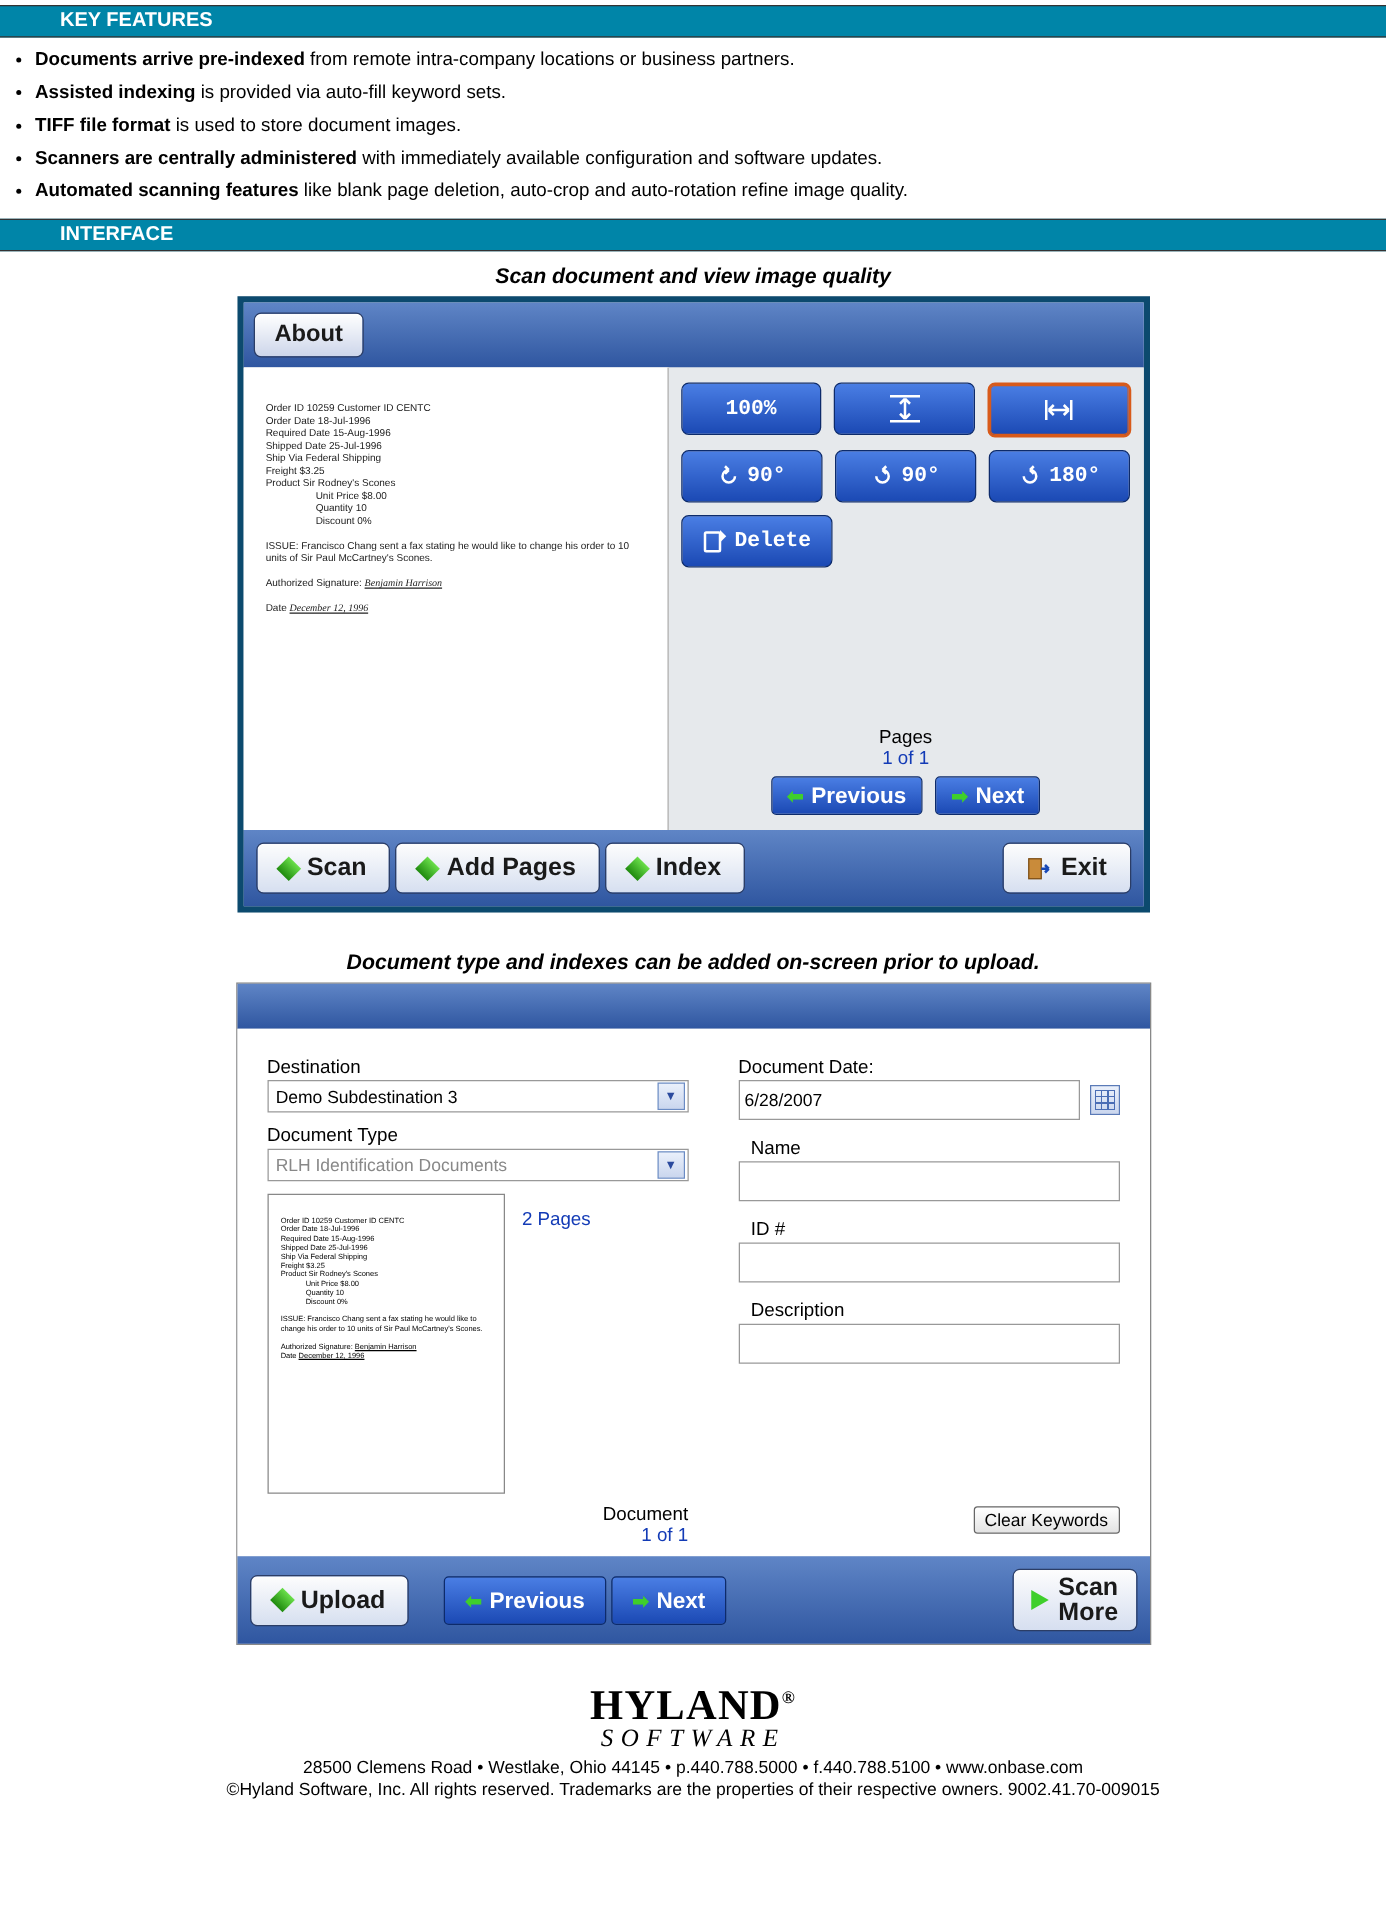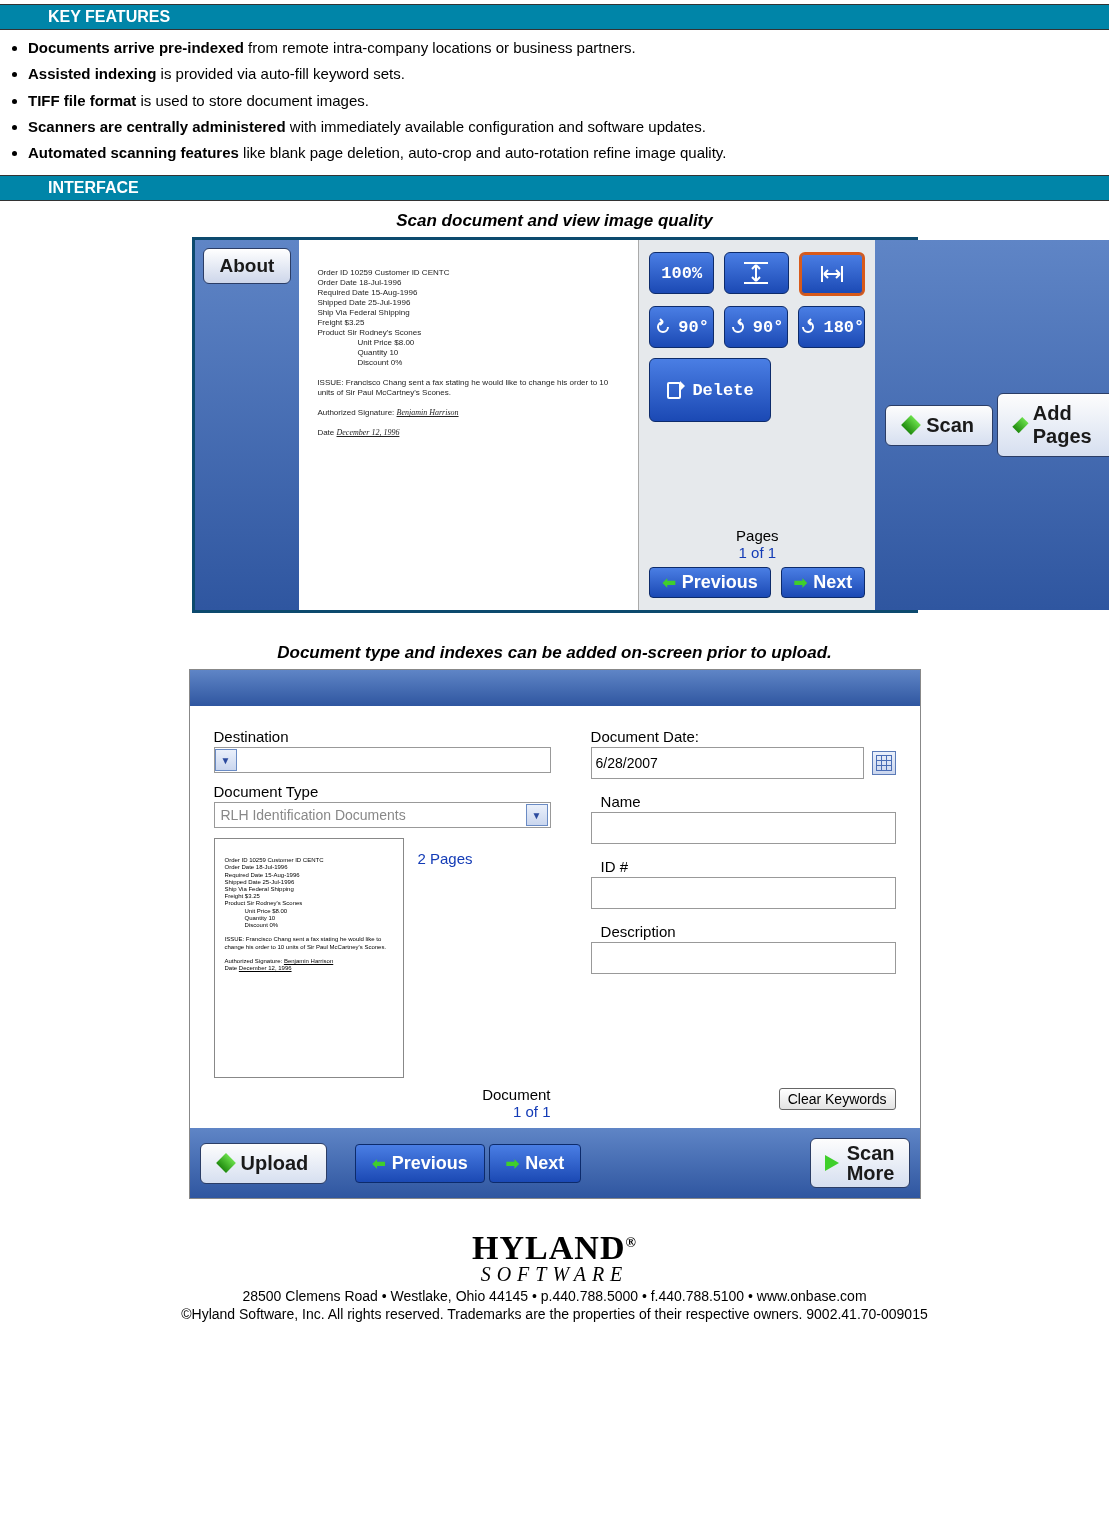--- a/index.html
+++ b/index.html
@@ -33,24 +33,24 @@
   .caption {
     text-align: center;
     font-style: italic;
     font-weight: bold;
     margin: 10px 0 6px 0;
     font-size: 17px;
   }
   .app-frame {
     width: 720px;
     margin: 0 auto 30px auto;
-    border: 3px solid #0c4a6e;
+    border: 5px solid #0c4a6e;
     background: #e6e9ec;
     display: flex;
-    flex-direction: row;
+    flex-direction: column;
   }
   .topbar {
     background: linear-gradient(#5f85c6, #2f56a0);
     padding: 8px;
   }
   .btn {
     display: inline-flex;
     align-items: center;
     justify-content: center;
     gap: 6px;
@@ -358,21 +358,21 @@
           <span>90°</span>
         </div>
         <div class="bluebtn">
           <svg width="18" height="18" viewBox="0 0 18 18">
               <path d="M4 9 A5 5 0 1 0 9 4 M9 4 L12 1 M9 4 L12 7" stroke="#fff" stroke-width="2" fill="none"></path>
             </svg>
           <span>180°</span>
         </div>
       </div>
       <div class="row">
-        <div class="bluebtn" style="flex:0 0 auto;padding:11px 16px">
+        <div class="bluebtn" style="flex:0 0 auto;padding:0 16px">
           <svg width="20" height="20" viewBox="0 0 20 20">
               <rect x="2" y="3" width="12" height="15" rx="1" fill="none" stroke="#fff" stroke-width="2"></rect>
               <path d="M14 1 L19 6 L14 11" fill="#fff"></path>
             </svg>
           <span>Delete</span>
         </div>
       </div>
 
       <div class="pages-block">
         <div class="p1">Pages</div>
@@ -415,20 +415,21 @@
 </div>
 
 <div class="caption">Document type and indexes can be added on-screen prior to upload.</div>
 
 <div class="app-frame2">
   <div style="height:36px;background:linear-gradient(#5f85c6,#2f56a0)"></div>
   <div class="form-body">
     <div class="col" style="flex:1.05">
       <div class="lbl">Destination</div>
       <div class="combo">
+        <input value="Demo Subdestination 3" style="">
         <span class="dd">▼</span>
       </div>
       <div class="lbl">Document Type</div>
       <div class="combo">
         <input style="color: rgb(136, 136, 136);" value="RLH Identification Documents">
         <span class="dd">▼</span>
       </div>
 
       <div style="display:flex;gap:14px;align-items:flex-start;margin-top:6px">
         <div class="thumb-box">

